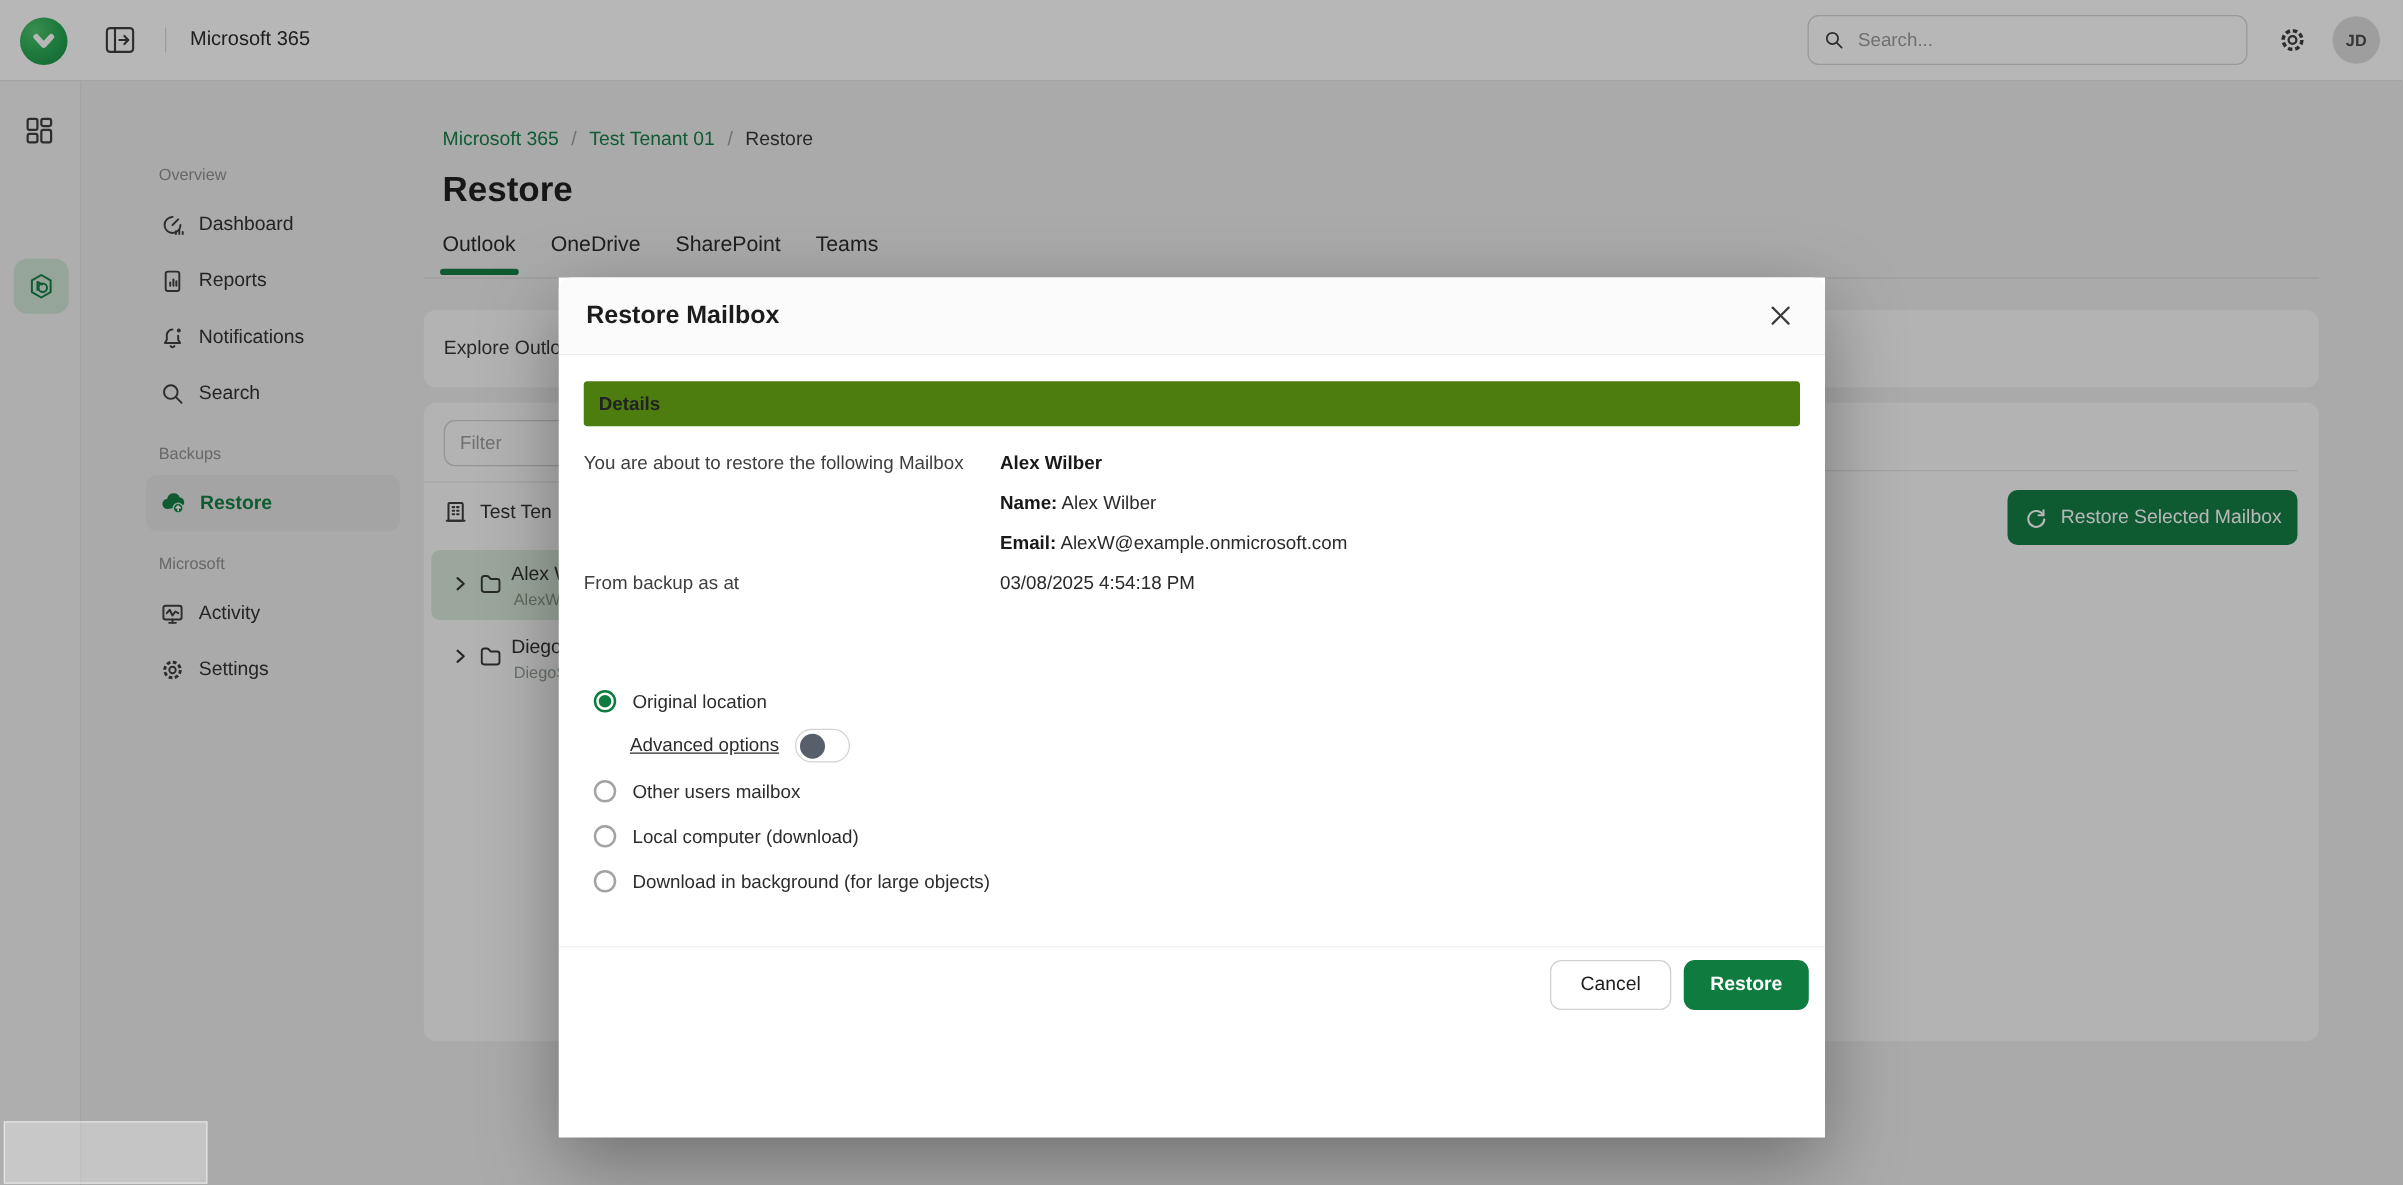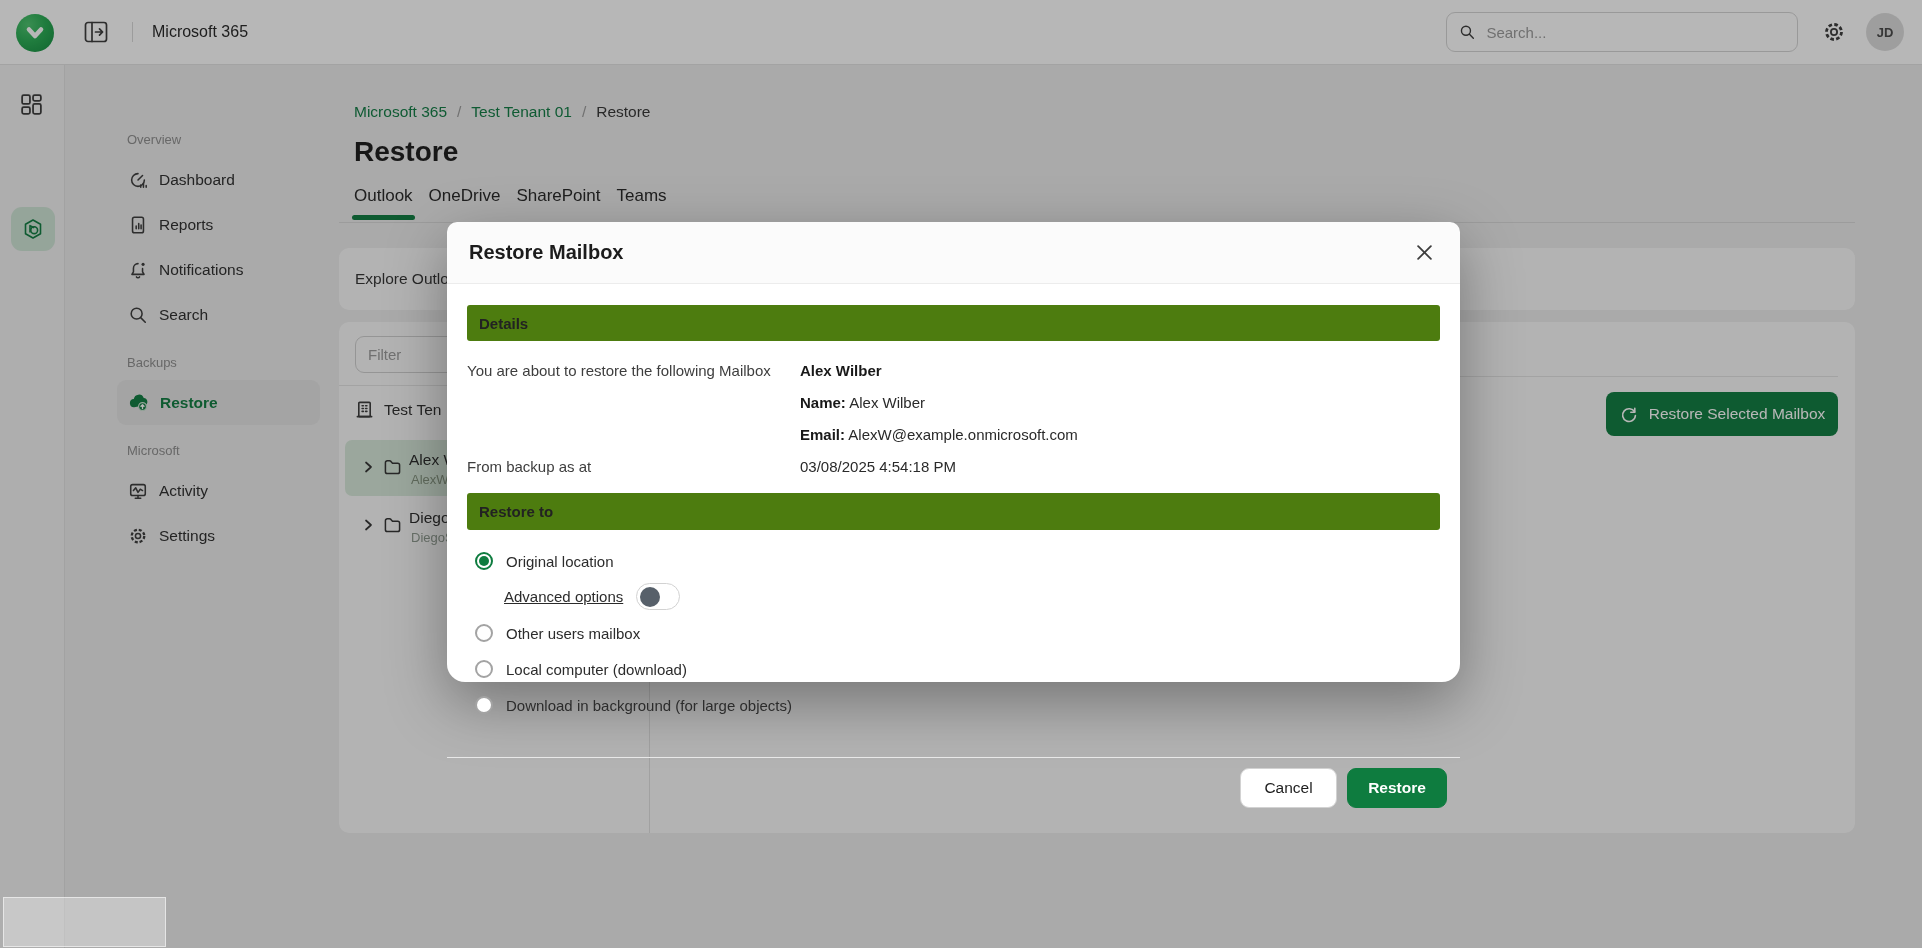--- a/index.html
+++ b/index.html
@@ -40,21 +40,21 @@
   .side-item{margin-left:53px;width:203px;height:45px;border-radius:9px;display:flex;align-items:center;
              padding-left:11px;box-sizing:border-box;gap:11px;font-size:15.5px;color:#2d2d2d;cursor:pointer;}
   .side-item.active{background:#e4e4e4;color:#0e7c3f;font-weight:600;}
 
   
   .crumbs{position:absolute;left:354px;top:103px;font-size:15.5px;display:flex;gap:10px;z-index:1;}
   .crumb-link{color:#0f7b43;cursor:pointer;}
   .crumb-sep{color:#9b9b9b;}
   .crumb-cur{color:#333;}
   .page-title{position:absolute;left:354px;top:136px;font-size:28px;font-weight:700;color:#1b1b1b;z-index:1;}
-  .tabs{position:absolute;left:354px;top:186px;display:flex;gap:16px;z-index:1;}
+  .tabs{position:absolute;left:354px;top:186px;display:flex;gap:28px;z-index:1;}
   .tab{font-size:17px;color:#262626;font-weight:500;padding-bottom:14px;position:relative;cursor:pointer;}
   .tab.active::after{content:"";position:absolute;left:-2px;right:-2px;bottom:0;height:5px;border-radius:3px;background:#0e7c3f;}
   .tabs-line{position:absolute;left:339px;top:222px;width:1516px;height:1px;background:#d8d8d8;z-index:0;}
 
   .banner-card{position:absolute;left:339px;top:248px;width:1516px;height:62px;border-radius:10px;background:#fafafa;
                display:flex;align-items:center;padding-left:16px;box-sizing:border-box;font-size:15.5px;color:#333;z-index:1;}
   .main-card{position:absolute;left:339px;top:322px;width:1516px;height:511px;border-radius:10px;background:#fafafa;z-index:1;}
   .tree-pane{position:absolute;left:0;top:0;width:310px;height:511px;border-right:1px solid #e0e0e0;}
   .filter-input{position:absolute;left:16px;top:14px;width:284px;height:37px;border:1px solid #cfcfcf;border-radius:9px;
                 background:transparent;box-sizing:border-box;padding:0 12px;font-size:15px;color:#333;
@@ -70,21 +70,21 @@
   .node-sub{position:absolute;left:66px;top:32px;font-size:13px;color:#84937f;}
   .node-row:not(.selected) .node-sub{color:#8f9b90;}
   .right-divider{position:absolute;left:327px;top:54px;width:1172px;height:1px;background:#e2e2e2;}
   .restore-selected-btn{position:absolute;left:1267px;top:70px;width:232px;height:44px;border-radius:8px;background:#0e7c3f;
                color:#fff;display:flex;align-items:center;justify-content:center;gap:10px;font-size:15.5px;font-weight:500;cursor:pointer;}
 
   
   .overlay{position:absolute;left:0;top:0;width:1922px;height:948px;background:rgba(15,15,15,0.30);z-index:50;}
   .corner-box{position:absolute;left:3px;top:897px;width:163px;height:50px;background:rgba(255,255,255,0.32);
               border:1px solid rgba(255,255,255,0.55);box-sizing:border-box;z-index:55;}
-  .modal{position:absolute;left:447px;top:222px;width:1013px;height:460px;background:#ffffff;border-radius:18px;
+  .modal{position:absolute;left:447px;top:222px;width:1013px;height:688px;background:#ffffff;border-radius:0;
          box-shadow:0 20px 60px rgba(0,0,0,0.35);z-index:60;}
   .m-header{position:absolute;left:0;top:0;width:100%;height:62px;border-bottom:1px solid #ececec;background:#fbfbfb;
             border-radius:10px 10px 0 0;display:flex;align-items:center;justify-content:space-between;
             padding:0 22px;box-sizing:border-box;}
   .m-title{font-size:20px;font-weight:700;color:#1c1c1c;}
   .m-close{width:28px;height:28px;display:flex;align-items:center;justify-content:center;cursor:pointer;}
   .m-band{position:absolute;left:20px;width:973px;background:#4d7c0f;border-radius:3px;font-size:15px;font-weight:700;
           color:#222;display:flex;align-items:center;padding-left:12px;box-sizing:border-box;}
   .band-details{top:83px;height:36px;}
   .band-restore-to{top:271px;height:37px;}
@@ -323,21 +323,20 @@
       <span>Alex Wilber</span>
     </div>
     <div class="drow dvalue" style="top:203px;">
       <span class="strong">Email:</span>
       <span>AlexW@example.onmicrosoft.com</span>
     </div>
 
     <div class="drow dlabel" style="top:235px;">From backup as at</div>
     <div class="drow dvalue" style="top:235px;">03/08/2025 4:54:18 PM</div>
 
-    <div class="m-band band-restore-to">Restore to</div>
 
     <div class="opt-row" style="top:327px;">
       <span class="radio checked"></span>
       <span class="opt-label">Original location</span>
     </div>
 
     <div class="adv-row">
       <span class="opt-label">Advanced options</span>
       <span class="toggle">
           <span class="toggle-knob"></span>

